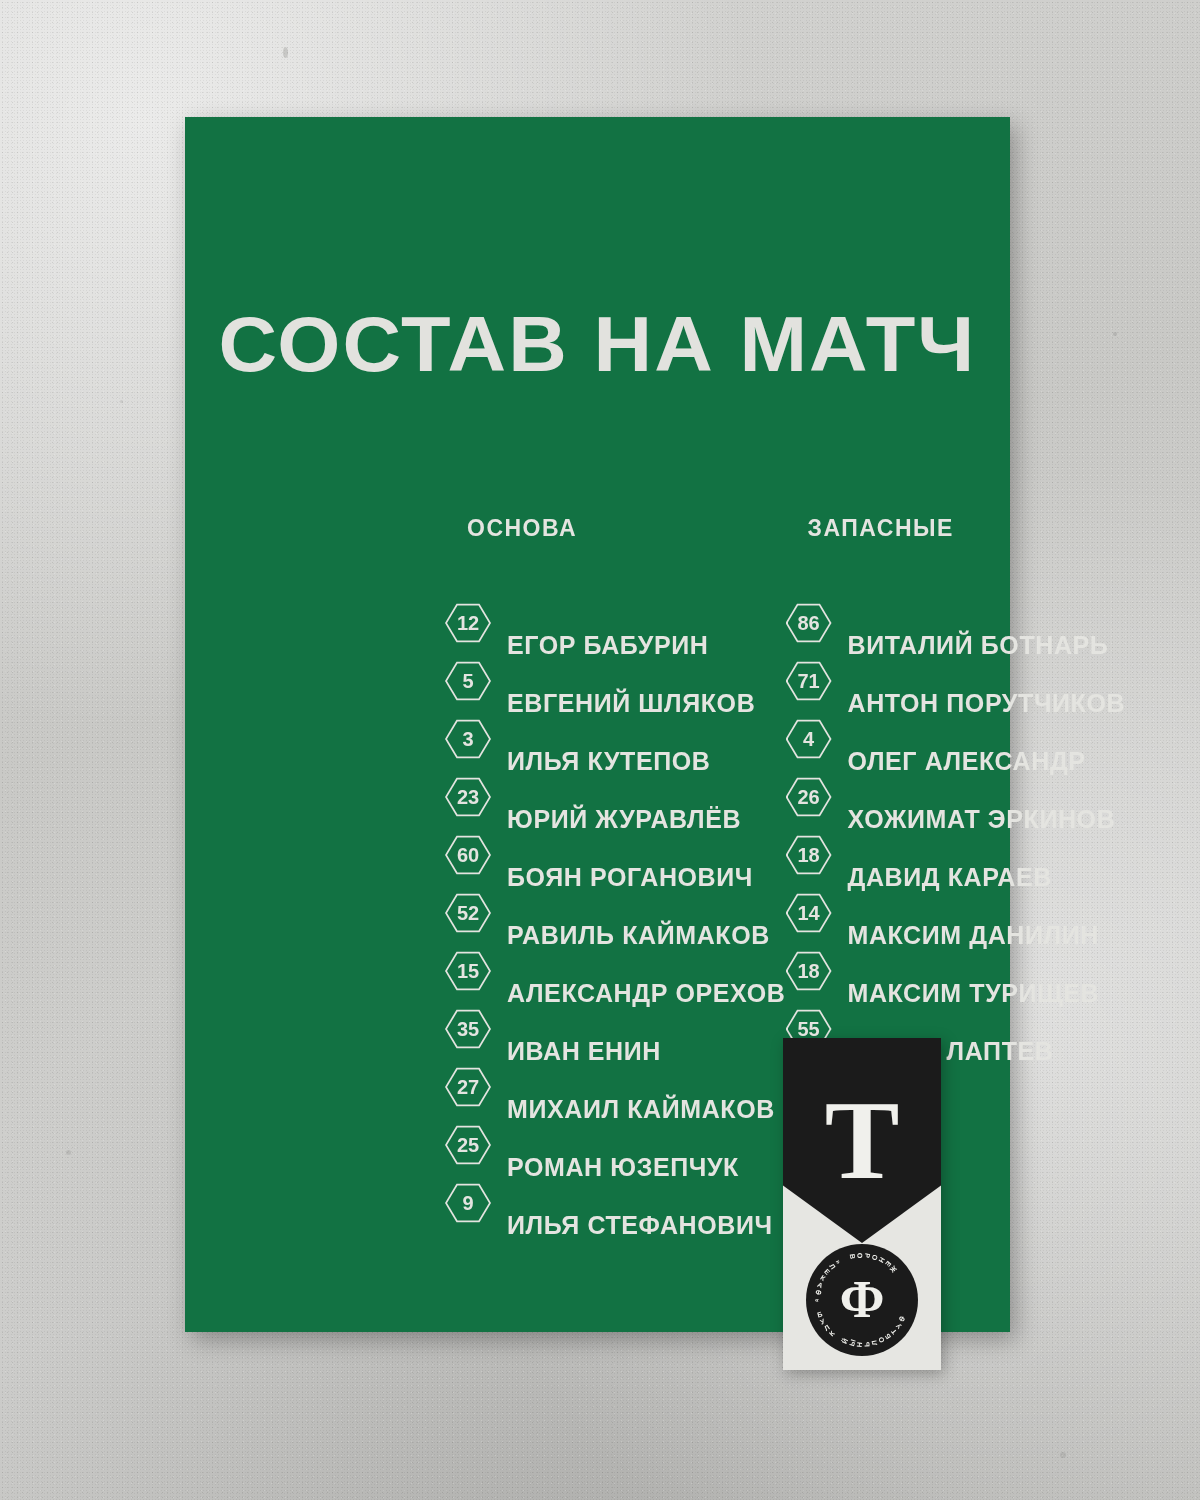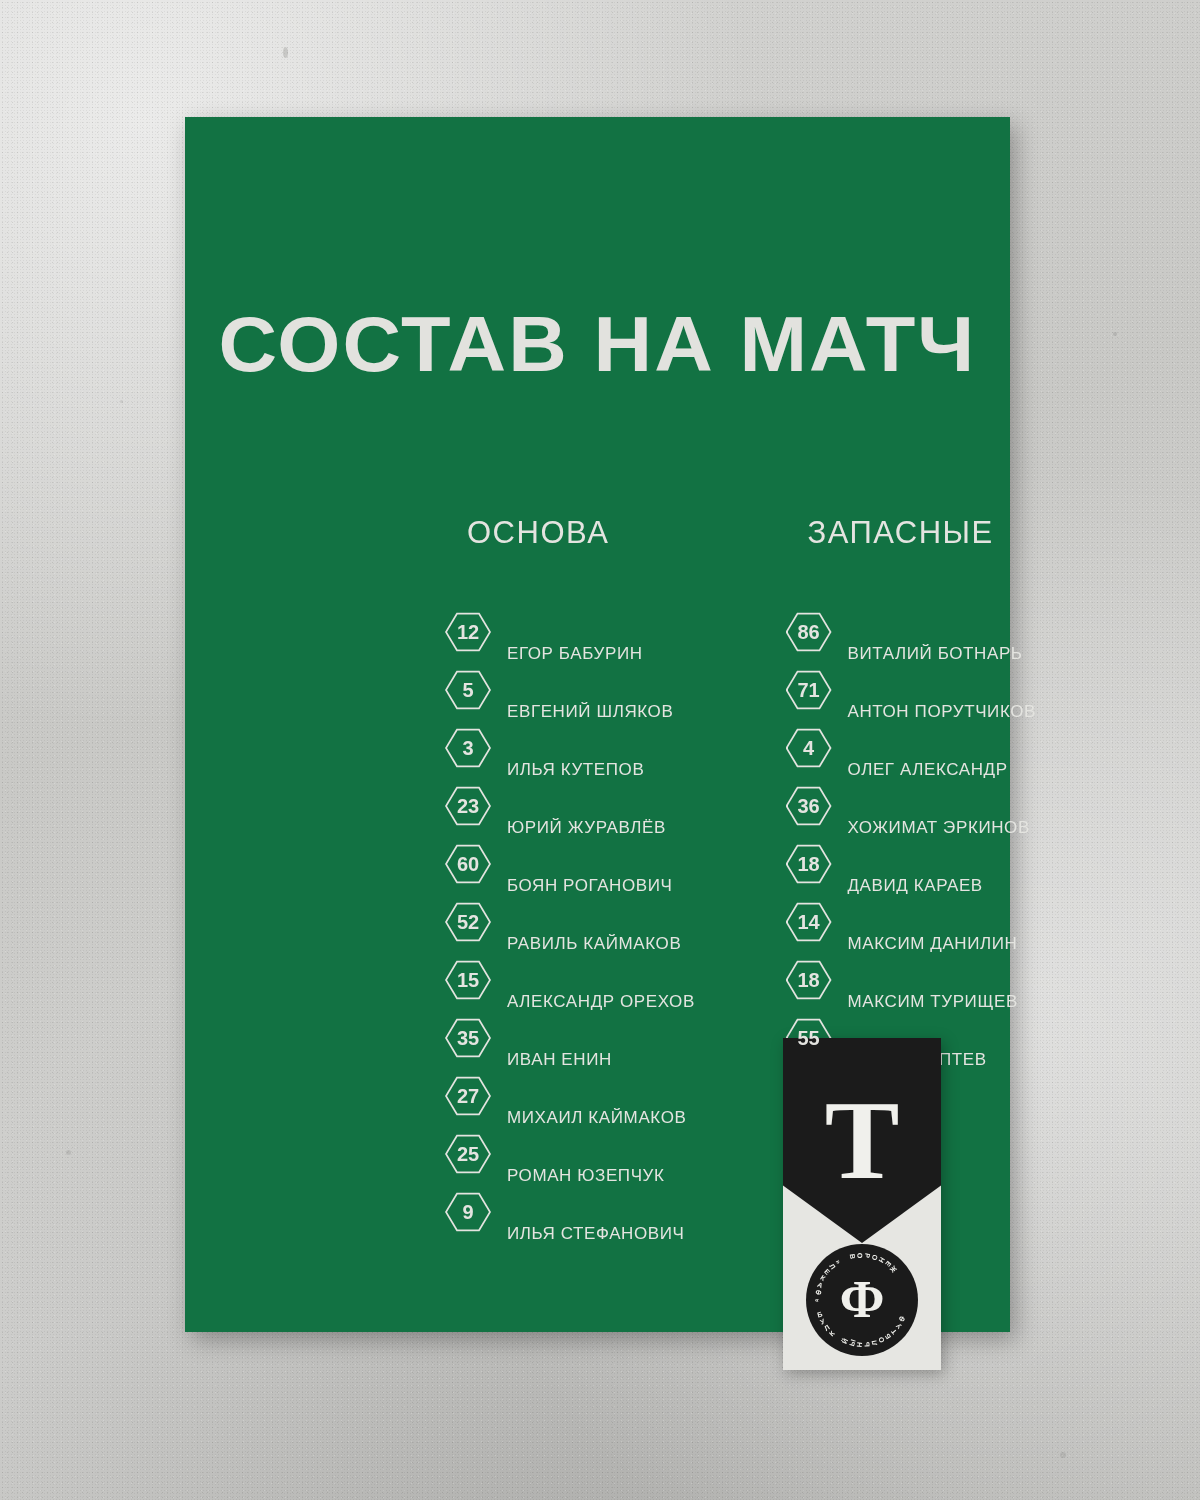--- a/index.html
+++ b/index.html
@@ -83,22 +83,22 @@
     position: absolute;
     top: 398px;
     left: 60px;
     right: 40px;
     display: flex;
     gap: 0;
   }
   .column { width: 50%; }
   .col-head {
     color: #e4e4e0;
-    font-weight: 400;
-    font-size: 31px;
+    font-weight: 700;
+    font-size: 23px;
     letter-spacing: 1.5px;
     margin-bottom: 52px;
     padding-left: 48px;
   }
   .col-left .col-head { padding-left: 222px; }
   .col-right .col-head { padding-left: 200px; }
 
   .player-row {
     display: flex;
     align-items: center;
@@ -132,22 +132,22 @@
     clip-path: polygon(25% 4%, 75% 4%, 100% 50%, 75% 96%, 25% 96%, 0% 50%);
     background: #127243;
   }
   .hex .hex-num {
     position: relative;
     z-index: 2;
     line-height: 1;
   }
   .pname {
     color: #e4e4e0;
-    font-weight: 400;
-    font-size: 17px;
+    font-weight: 700;
+    font-size: 25px;
     letter-spacing: 0.6px;
     white-space: nowrap;
     margin-top: 44px;
   }
 
   
   .emblem {
     position: absolute;
     left: 783px;
     top: 1038px;
@@ -348,21 +348,21 @@
             <div class="hex-shape"></div>
             <div class="hex-inner"></div>
             <span class="hex-num">4</span>
           </div>
         <div class="pname">ОЛЕГ АЛЕКСАНДР</div>
       </div>
       <div class="player-row">
         <div class="hex">
             <div class="hex-shape"></div>
             <div class="hex-inner"></div>
-            <span class="hex-num">36</span>
+            <span class="hex-num">26</span>
           </div>
         <div class="pname">ХОЖИМАТ ЭРКИНОВ</div>
       </div>
       <div class="player-row">
         <div class="hex">
             <div class="hex-shape"></div>
             <div class="hex-inner"></div>
             <span class="hex-num">18</span>
           </div>
         <div class="pname">ДАВИД КАРАЕВ</div>

